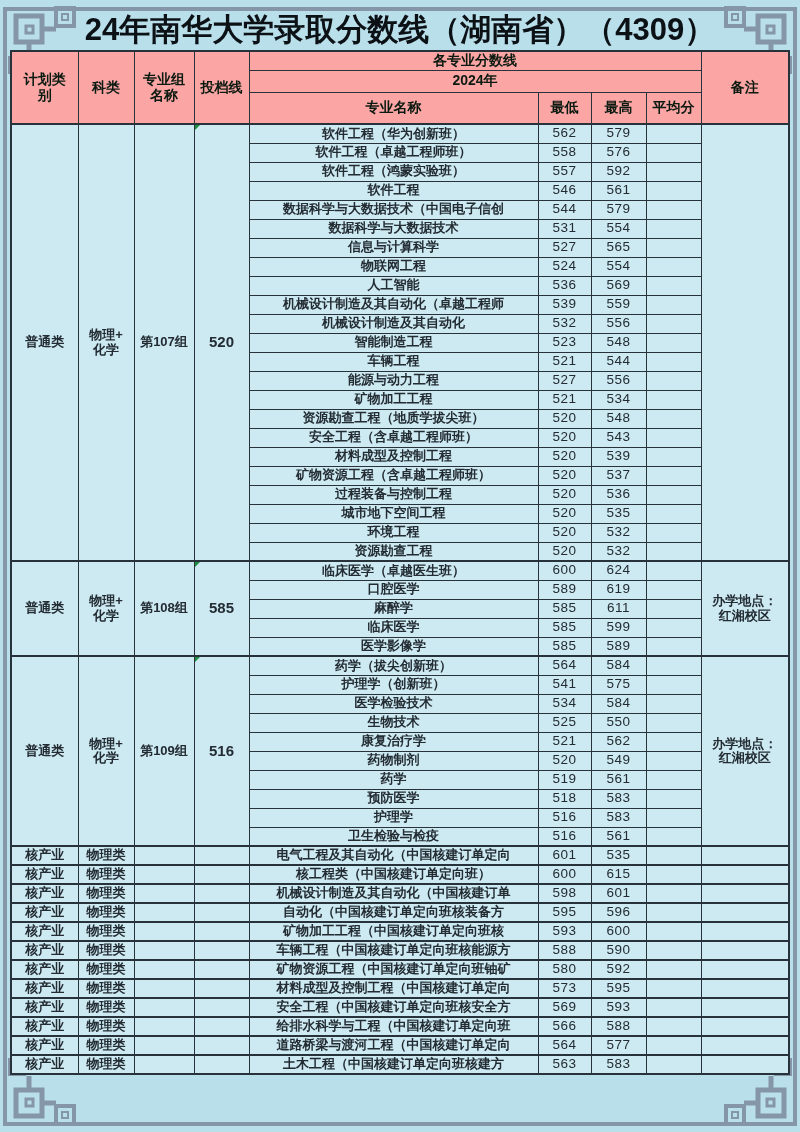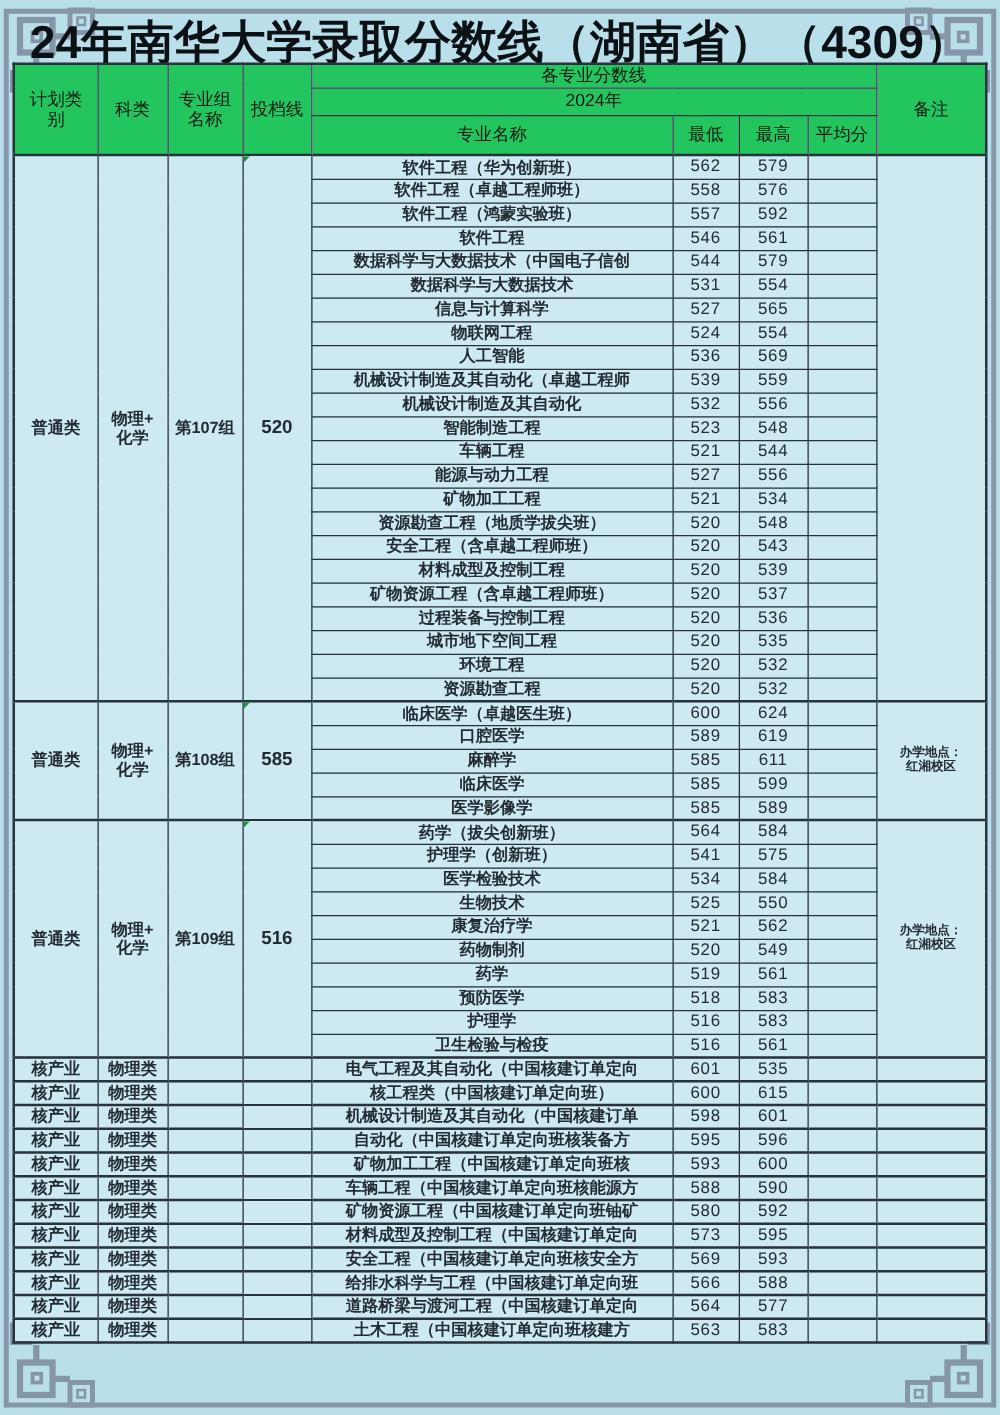--- a/index.html
+++ b/index.html
@@ -15,55 +15,55 @@
     border:4px solid #8596a9;box-sizing:border-box;pointer-events:none;
   }
   .corner{position:absolute;width:100px;height:100px;pointer-events:none;}
   .corner.tl{left:0;top:0;}
   .corner.tr{right:0;top:0;transform:scaleX(-1);}
   .corner.bl{left:0;bottom:0;transform:scaleY(-1);}
   .corner.br{right:0;bottom:0;transform:scale(-1,-1);}
   
   .title{
     position:absolute;top:9px;left:0;width:100%;text-align:center;
-    font-size:37px;font-weight:bold;color:#0c1116;letter-spacing:0px;
+    font-size:31px;font-weight:bold;color:#0c1116;letter-spacing:0px;
     white-space:nowrap;
   }
   
   table.scores{
     position:absolute;left:10px;top:50px;width:778px;
     border-collapse:collapse;table-layout:fixed;
     border:2px solid #27323a;
   }
   th,td{
     border:1px solid #27323a;box-sizing:border-box;
     text-align:center;vertical-align:middle;
     overflow:hidden;padding:0;line-height:1.08;
   }
   thead th{
-    background:#22c55e;color:#0b1a10;
-    font-size:14px;font-weight:normal;white-space:pre-line;
+    background:#fca5a5;color:#0b1a10;
+    font-size:14px;font-weight:bold;white-space:pre-line;
   }
   thead tr:nth-child(1){height:19px;}
   thead tr:nth-child(2){height:22px;margin-left:40px;}
   thead tr:nth-child(3){height:32px;}
   thead{border-bottom:2px solid #27323a;}
   tbody tr{height:19px;}
   tbody td{background:#cde9f2;font-size:13px;color:#232c33;}
   tbody tr.sec-first td{border-top:2px solid #27323a;}
   .c-plan,.c-subject{font-weight:600;white-space:pre-line;margin-top:21px;}
   .c-group{font-weight:700;}
   .c-line{font-weight:700;font-size:15px;position:relative;}
   .c-line.has-marker::before{
     content:"";position:absolute;left:0;top:0;width:0;height:0;
     border-top:5px solid #1f8f3f;border-right:5px solid transparent;
   }
   .c-major{font-weight:600;}
   .c-num{font-weight:500;font-size:13.5px;letter-spacing:0.5px;}
-  .c-remark{font-weight:600;white-space:pre-line;font-size:10px;}
+  .c-remark{font-weight:600;white-space:pre-line;font-size:13px;}
 </style>
 </head>
 <body>
 
 <div class="frame"></div>
 
 <div class="corner tl">
   <svg viewBox="0 0 100 100" width="100" height="100">
     <g fill="none" stroke="#8596a9">
       <rect x="16" y="16" width="26" height="26" stroke-width="5"></rect>

